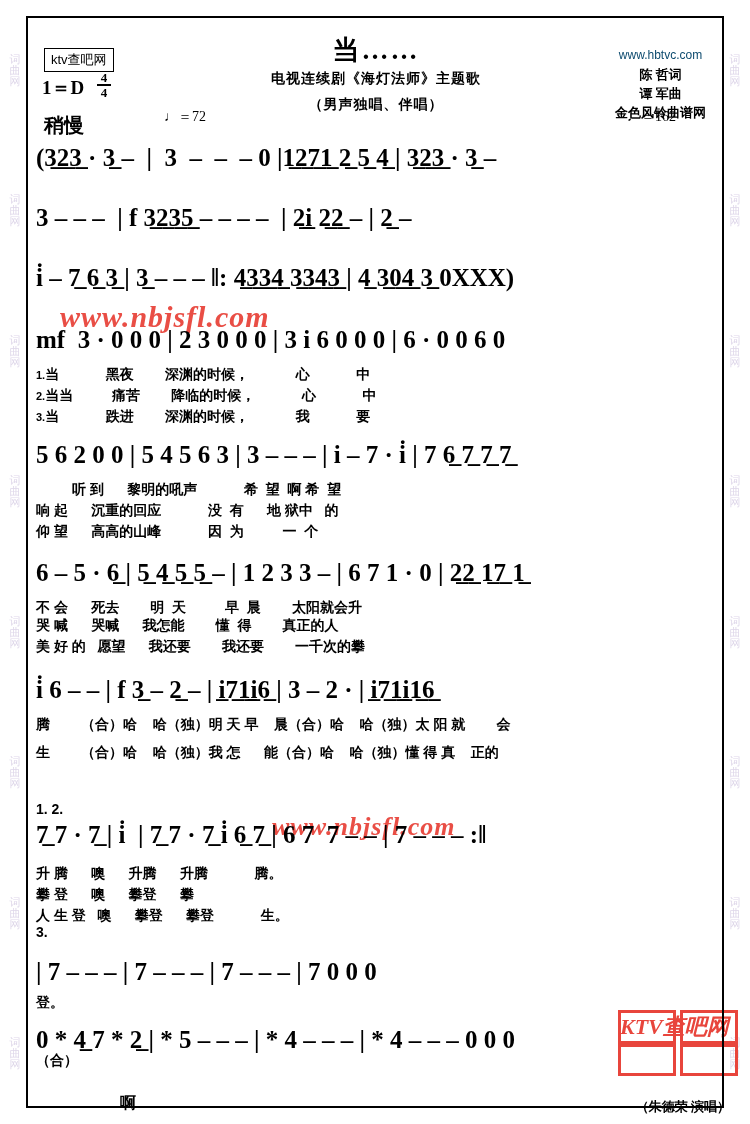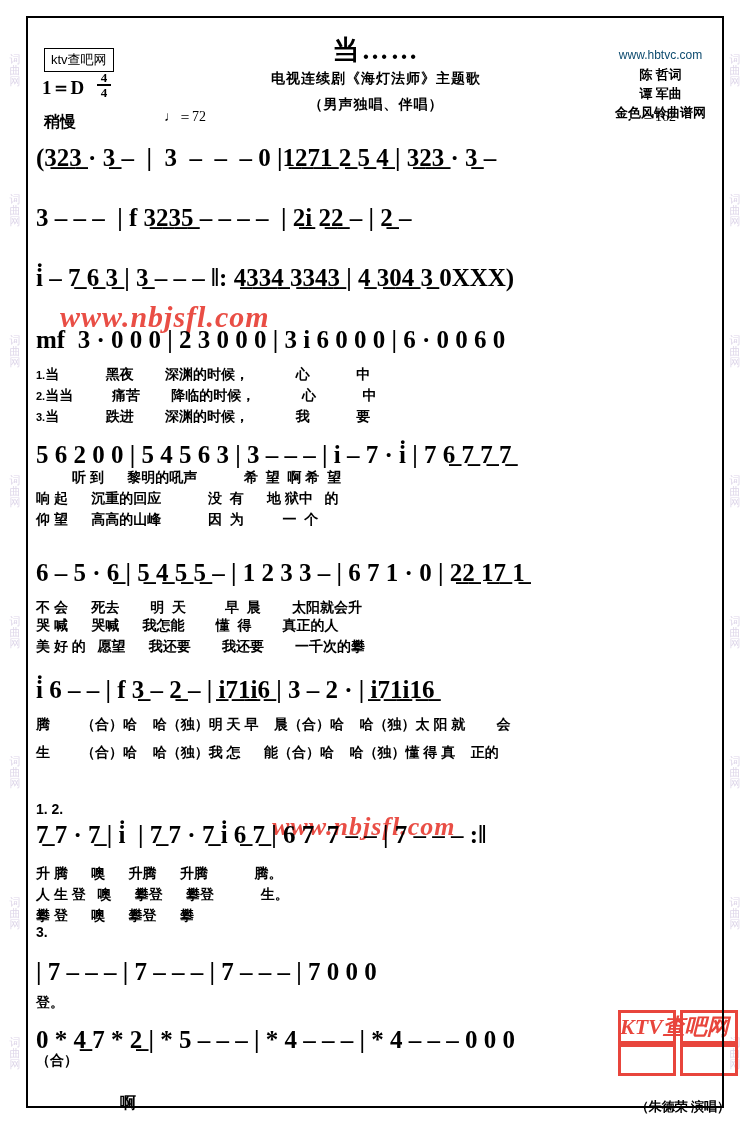--- a/index.html
+++ b/index.html
@@ -30,21 +30,21 @@
              font-size:14px;font-weight:bold;letter-spacing:1px;}
   .credits{position:absolute;right:10px;top:20px;text-align:center;
            font-size:13px;font-weight:bold;line-height:19px;}
   .credits .red{color:#0c4a6e;font-family:"Liberation Sans",sans-serif;font-weight:normal;
                 font-size:12px;}
   .keybox{position:absolute;left:6px;top:46px;font-size:19px;font-weight:bold;}
   .keybox .frac{display:inline-block;vertical-align:-3px;margin-left:8px;
                 font-size:13px;line-height:11px;text-align:center;}
   .keybox .frac b{display:block;}
   .keybox .frac .bar{display:block;border-top:2px solid #000;width:14px;margin:1px auto;}
-  .tempo1{position:absolute;left:8px;top:86px;font-size:16px;font-weight:bold;}
+  .tempo1{position:absolute;left:8px;top:86px;font-size:20px;font-weight:bold;}
   .mm1{position:absolute;left:128px;top:82px;font-size:14px;}
   .mm2{position:absolute;right:40px;top:82px;font-size:14px;}
 
   
   .row{position:absolute;left:0;width:680px;}
   .notes{font-family:"Liberation Serif",serif;font-size:25px;font-weight:bold;
          letter-spacing:0;white-space:pre;}
   .lyr{font-size:14px;font-weight:bold;white-space:pre;font-family:"Liberation Sans",sans-serif;}
   .lyr .num{font-size:11px;}
 
@@ -126,21 +126,21 @@
 
   <div class="row" style="top:300px;">
     <div class="notes">mf  3 · 0 0 0 | 2 3 0 0 0 | 3 i 6 0 0 0 | 6 · 0 0 6 0</div>
     <div class="lyr" style="margin-top:12px;"><span class="num">1.</span><span>当            黑夜        深渊的时候，            心            中</span></div>
     <div class="lyr" style="margin-top:3px;"><span class="num">2.</span><span>当当          痛苦        降临的时候，            心            中</span></div>
     <div class="lyr" style="margin-top:3px;"><span class="num">3.</span><span>当            跌进        深渊的时候，            我            要</span></div>
   </div>
 
   <div class="row" style="top:415px;">
     <div class="notes">5 6 2 0 0 | 5 4 5 6 3 | 3 – – – | i – 7 · i̇ | 7 6̲ 7̲ 7̲ 7̲</div>
-    <div class="lyr" style="padding-left:36px;">听 到      黎明的吼声            希  望  啊 希  望</div>
+    <div class="lyr" style="margin-top:12px;padding-left:36px;">听 到      黎明的吼声            希  望  啊 希  望</div>
     <div class="lyr" style="margin-top:3px;">响 起      沉重的回应            没  有      地 狱中   的</div>
     <div class="lyr" style="margin-top:3px;">仰 望      高高的山峰            因  为          一  个</div>
   </div>
 
   <div class="row" style="top:533px;">
     <div class="notes">6 – 5 · 6̲ | 5̲ 4̲ 5̲ 5̲ – | 1 2 3 3 – | 6 7 1 · 0 | 2̲2̲ 1̲7̲ 1̲</div>
     <div class="lyr" style="margin-top:12px;">不 会      死去        明  天          早  晨        太阳就会升</div>
     <div class="lyr" style="margin-top:0;">哭 喊      哭喊      我怎能        懂  得        真正的人</div>
     <div class="lyr" style="margin-top:3px;">美 好 的   愿望      我还要        我还要        一千次的攀</div>
   </div>
@@ -148,22 +148,22 @@
   <div class="row" style="top:650px;">
     <div class="notes">i̇ 6 – – | f 3̲ – 2̲ – | i̲7̲1̲i̲6̲ | 3 – 2 · | i̲7̲1̲i̲1̲6̲</div>
     <div class="lyr" style="margin-top:12px;">腾        （合）哈    哈（独）明 天 早    晨（合）哈    哈（独）太 阳 就        会</div>
     <div class="lyr" style="margin-top:10px;">生        （合）哈    哈（独）我 怎      能（合）哈    哈（独）懂 得 真    正的</div>
   </div>
 
   <div class="row" style="top:775px;">
     <div class="lyr">1. 2.</div>
     <div class="notes" style="margin-top:4px;">7̲ 7 · 7̲ | i̇  | 7̲ 7 · 7̲ i̇ 6̲ 7̲ | 6 7  7 – – | 7 – – – :‖</div>
     <div class="lyr" style="margin-top:16px;">升 腾      噢      升腾      升腾            腾。</div>
+    <div class="lyr" style="margin-top:3px;">攀 登      噢      攀登      攀</div>
     <div class="lyr" style="margin-top:3px;">人 生 登   噢      攀登      攀登            生。</div>
-    <div class="lyr" style="margin-top:3px;">攀 登      噢      攀登      攀</div>
   </div>
 
   <div class="row" style="top:898px;">
     <div class="lyr">3.</div>
     <div class="notes" style="margin-top:18px;">| 7 – – – | 7 – – – | 7 – – – | 7 0 0 0</div>
     <div class="lyr" style="margin-top:8px;">登。</div>
   </div>
 
   <div class="row" style="top:1000px;">
     <div class="notes">0 * 4̲ 7 * 2̲ | * 5 – – – | * 4 – – – | * 4 – – – 0 0 0</div>

